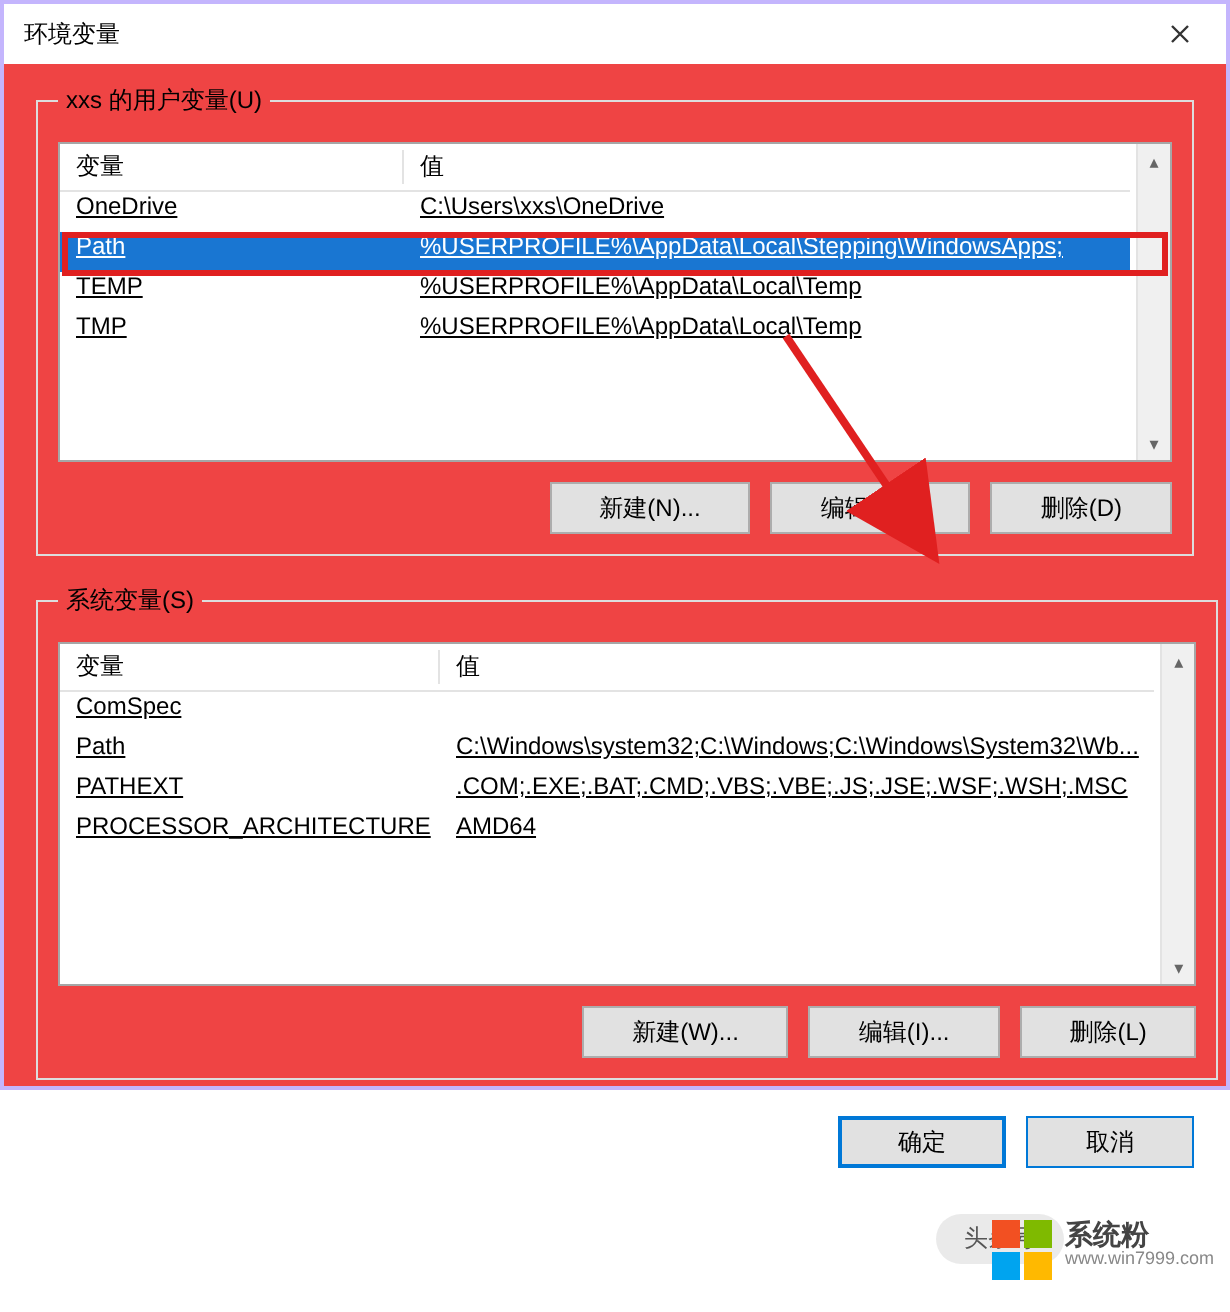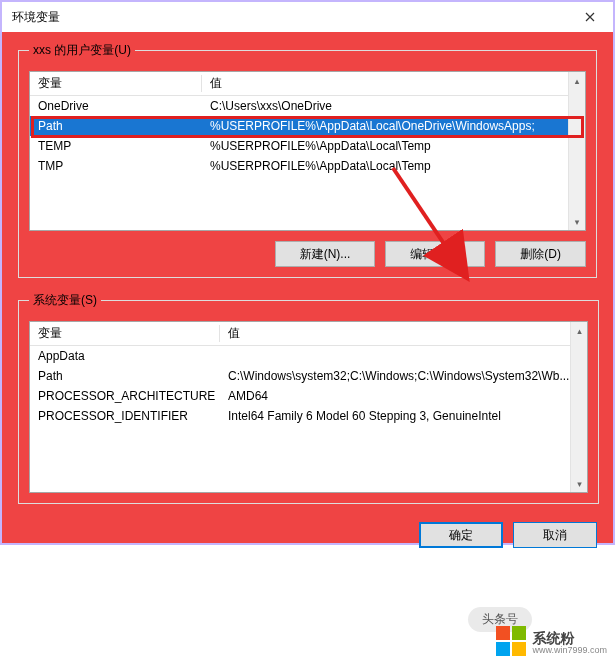--- a/index.html
+++ b/index.html
@@ -62,24 +62,25 @@
   }
   .grid .head .col {
     padding: 0 8px;
     font-size: 12px;
     color: #000;
   }
   .col-name { width: 172px; border-right: 1px solid #e3e3e3; }
   .col-val  { flex: 1; }
   .rows { position: relative; }
   .row {
-    display: flex; height: 20px; align-items: center;
+    display: flex; height: 20px; 
     font-size: 12px;
     white-space: nowrap;
     overflow: hidden;
+    text-decoration: underline;
   }
   .row .c1 { width: 172px; padding: 0 8px; }
   .row .c2 { flex: 1; padding: 0 8px; overflow: hidden; text-overflow: clip; }
   .row.selected {
     background: #1976d2;
     color: #fff;
   }
   
   .red-outline {
     position: absolute;
@@ -93,21 +94,21 @@
     position: absolute; top: 0; right: 0; bottom: 0; width: 17px;
     background: #f0f0f0;
     border-left: 1px solid #e3e3e3;
     display: flex; flex-direction: column;
   }
   .vscroll .arrow {
     height: 17px; display: flex; align-items: center; justify-content: center;
     color: #666; font-size: 9px;
   }
   .vscroll .track { flex: 1; }
-  .grid-inner { margin-right: 10px; }
+  .grid-inner { margin-right: 20px; }
 
   .btnrow {
     display: flex; justify-content: flex-end; gap: 10px;
     margin-top: 10px;
   }
   button.btn {
     min-width: 84px; height: 26px;
     background: #e1e1e1;
     border: 1px solid #adadad;
     font-family: inherit; font-size: 12px;
@@ -128,22 +129,22 @@
     position: absolute;
     left: 385px; top: 160px;
     width: 110px; height: 130px;
     pointer-events: none;
     z-index: 50;
   }
 
   
   .watermark {
     position: absolute;
-    right: 8px; bottom: 0;
-    display: flex; align-items: flex-end; gap: 6px;
+    right: 8px; bottom: 16px;
+    display: flex; align-items: flex-start; gap: 6px;
     z-index: 60;
     pointer-events: none;
   }
   .watermark .wgrid {
     display: grid; grid-template-columns: 14px 14px; grid-template-rows: 14px 14px; gap: 2px;
   }
   .watermark .sq { width: 14px; height: 14px; }
   .wred { background: #f25022; }
   .wgreen { background: #7fba00; }
   .wblue { background: #00a4ef; }
@@ -191,21 +192,21 @@
             <div class="col col-name">变量</div>
             <div class="col col-val">值</div>
           </div>
           <div class="rows" id="user-rows">
               <div class="row">
                 <div class="c1">OneDrive</div>
                 <div class="c2">C:\Users\xxs\OneDrive</div>
               </div>
               <div class="row selected">
                 <div class="c1">Path</div>
-                <div class="c2">%USERPROFILE%\AppData\Local\OneDrive\WindowsApps;</div>
+                <div class="c2">%USERPROFILE%\AppData\Local\Stepping\WindowsApps;</div>
               </div>
               <div class="row">
                 <div class="c1">TEMP</div>
                 <div class="c2">%USERPROFILE%\AppData\Local\Temp</div>
               </div>
               <div class="row">
                 <div class="c1">TMP</div>
                 <div class="c2">%USERPROFILE%\AppData\Local\Temp</div>
               </div>
             </div>
@@ -227,41 +228,46 @@
     <fieldset class="group">
       <legend>系统变量(S)</legend>
       <div id="sys-grid" class="grid">
         <div class="grid-inner">
           <div class="head">
             <div class="col col-name" style="width:190px">变量</div>
             <div class="col col-val">值</div>
           </div>
           <div class="rows" id="sys-rows">
               <div class="row">
-                <div class="c1" style="width: 190px;">AppData</div>
+                <div class="c1" style="width: 190px;">ComSpec</div>
               </div>
               <div class="row">
                 <div class="c1" style="width: 190px;">Path</div>
                 <div class="c2">C:\Windows\system32;C:\Windows;C:\Windows\System32\Wb...</div>
               </div>
               <div class="row">
+                <div class="c1" style="width: 190px;">PATHEXT</div>
+                <div class="c2">.COM;.EXE;.BAT;.CMD;.VBS;.VBE;.JS;.JSE;.WSF;.WSH;.MSC</div>
+              </div>
+              <div class="row">
                 <div class="c1" style="width: 190px;">PROCESSOR_ARCHITECTURE</div>
                 <div class="c2">AMD64</div>
-              </div>
-              <div class="row">
-                <div class="c1" style="width: 190px;">PROCESSOR_IDENTIFIER</div>
-                <div class="c2">Intel64 Family 6 Model 60 Stepping 3, GenuineIntel</div>
               </div>
             </div>
         </div>
         <div class="vscroll">
           <div class="arrow">▴</div>
           <div class="track"></div>
           <div class="arrow">▾</div>
         </div>
+      </div>
+      <div class="btnrow">
+        <button class="btn">新建(W)...</button>
+        <button class="btn">编辑(I)...</button>
+        <button class="btn">删除(L)</button>
       </div>
     </fieldset>
 
   </div>
 
   <div class="footer">
     <button class="btn default">确定</button>
     <button class="btn">取消</button>
   </div>
 </div>

